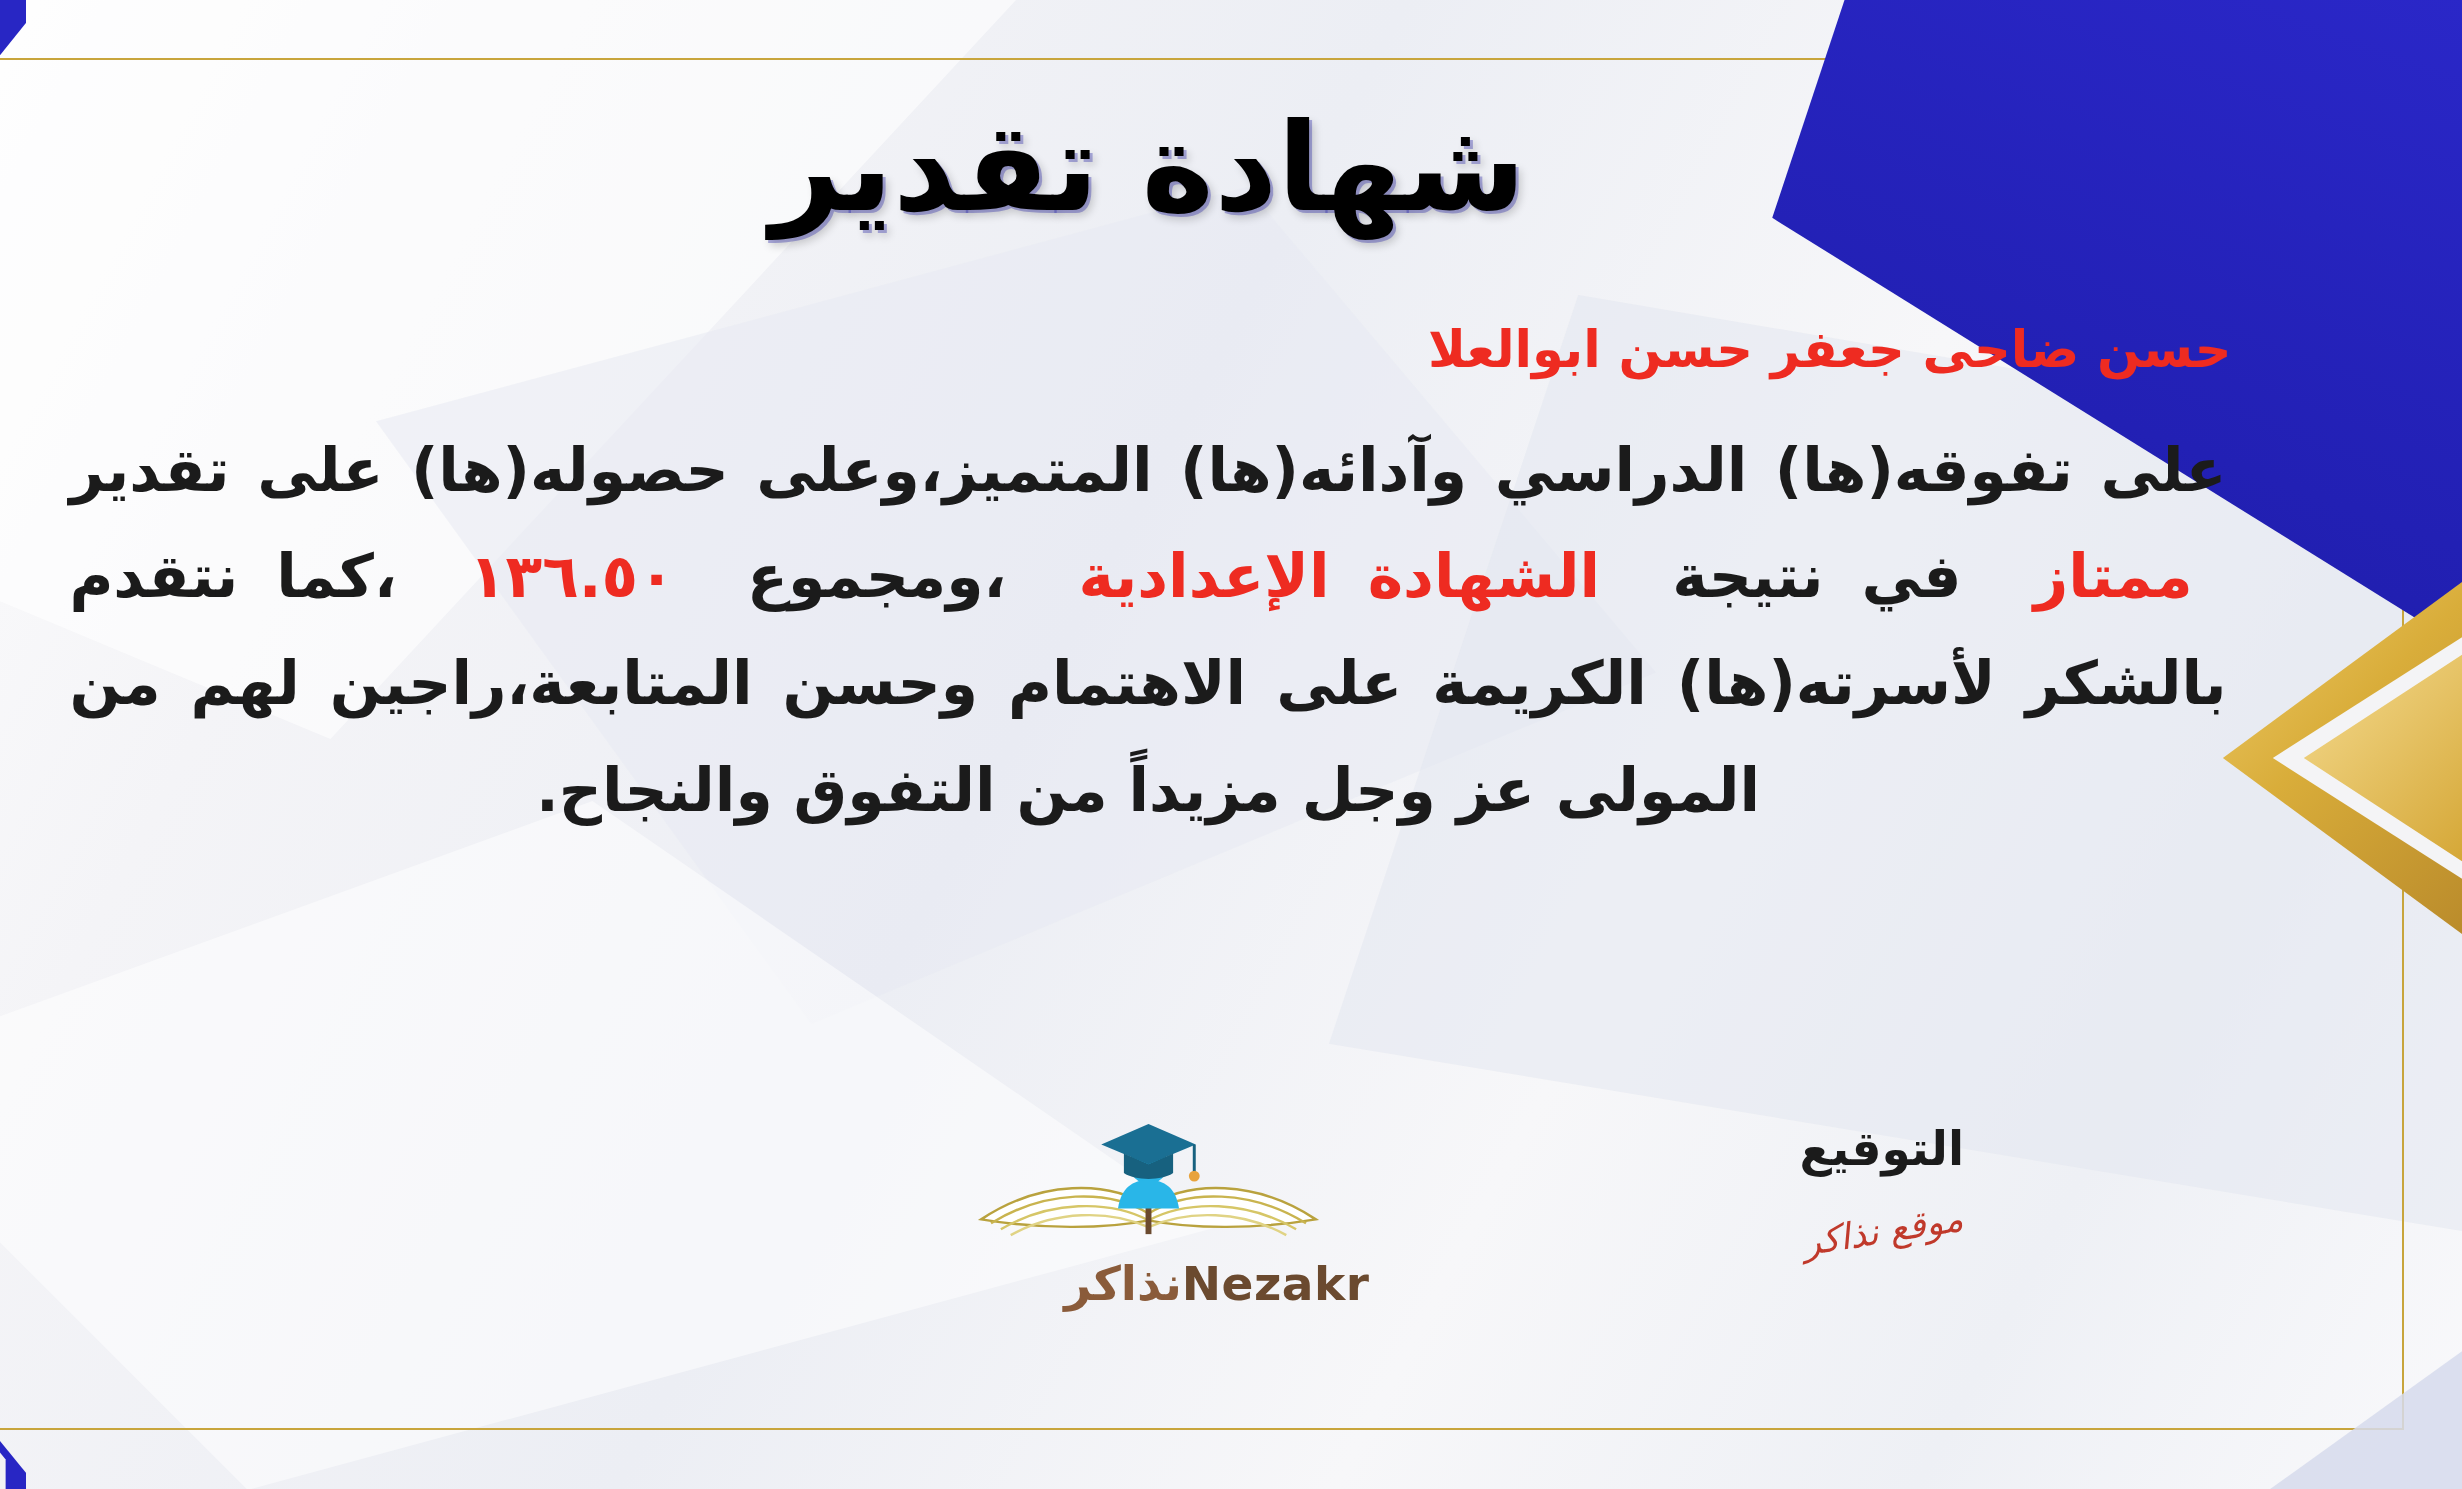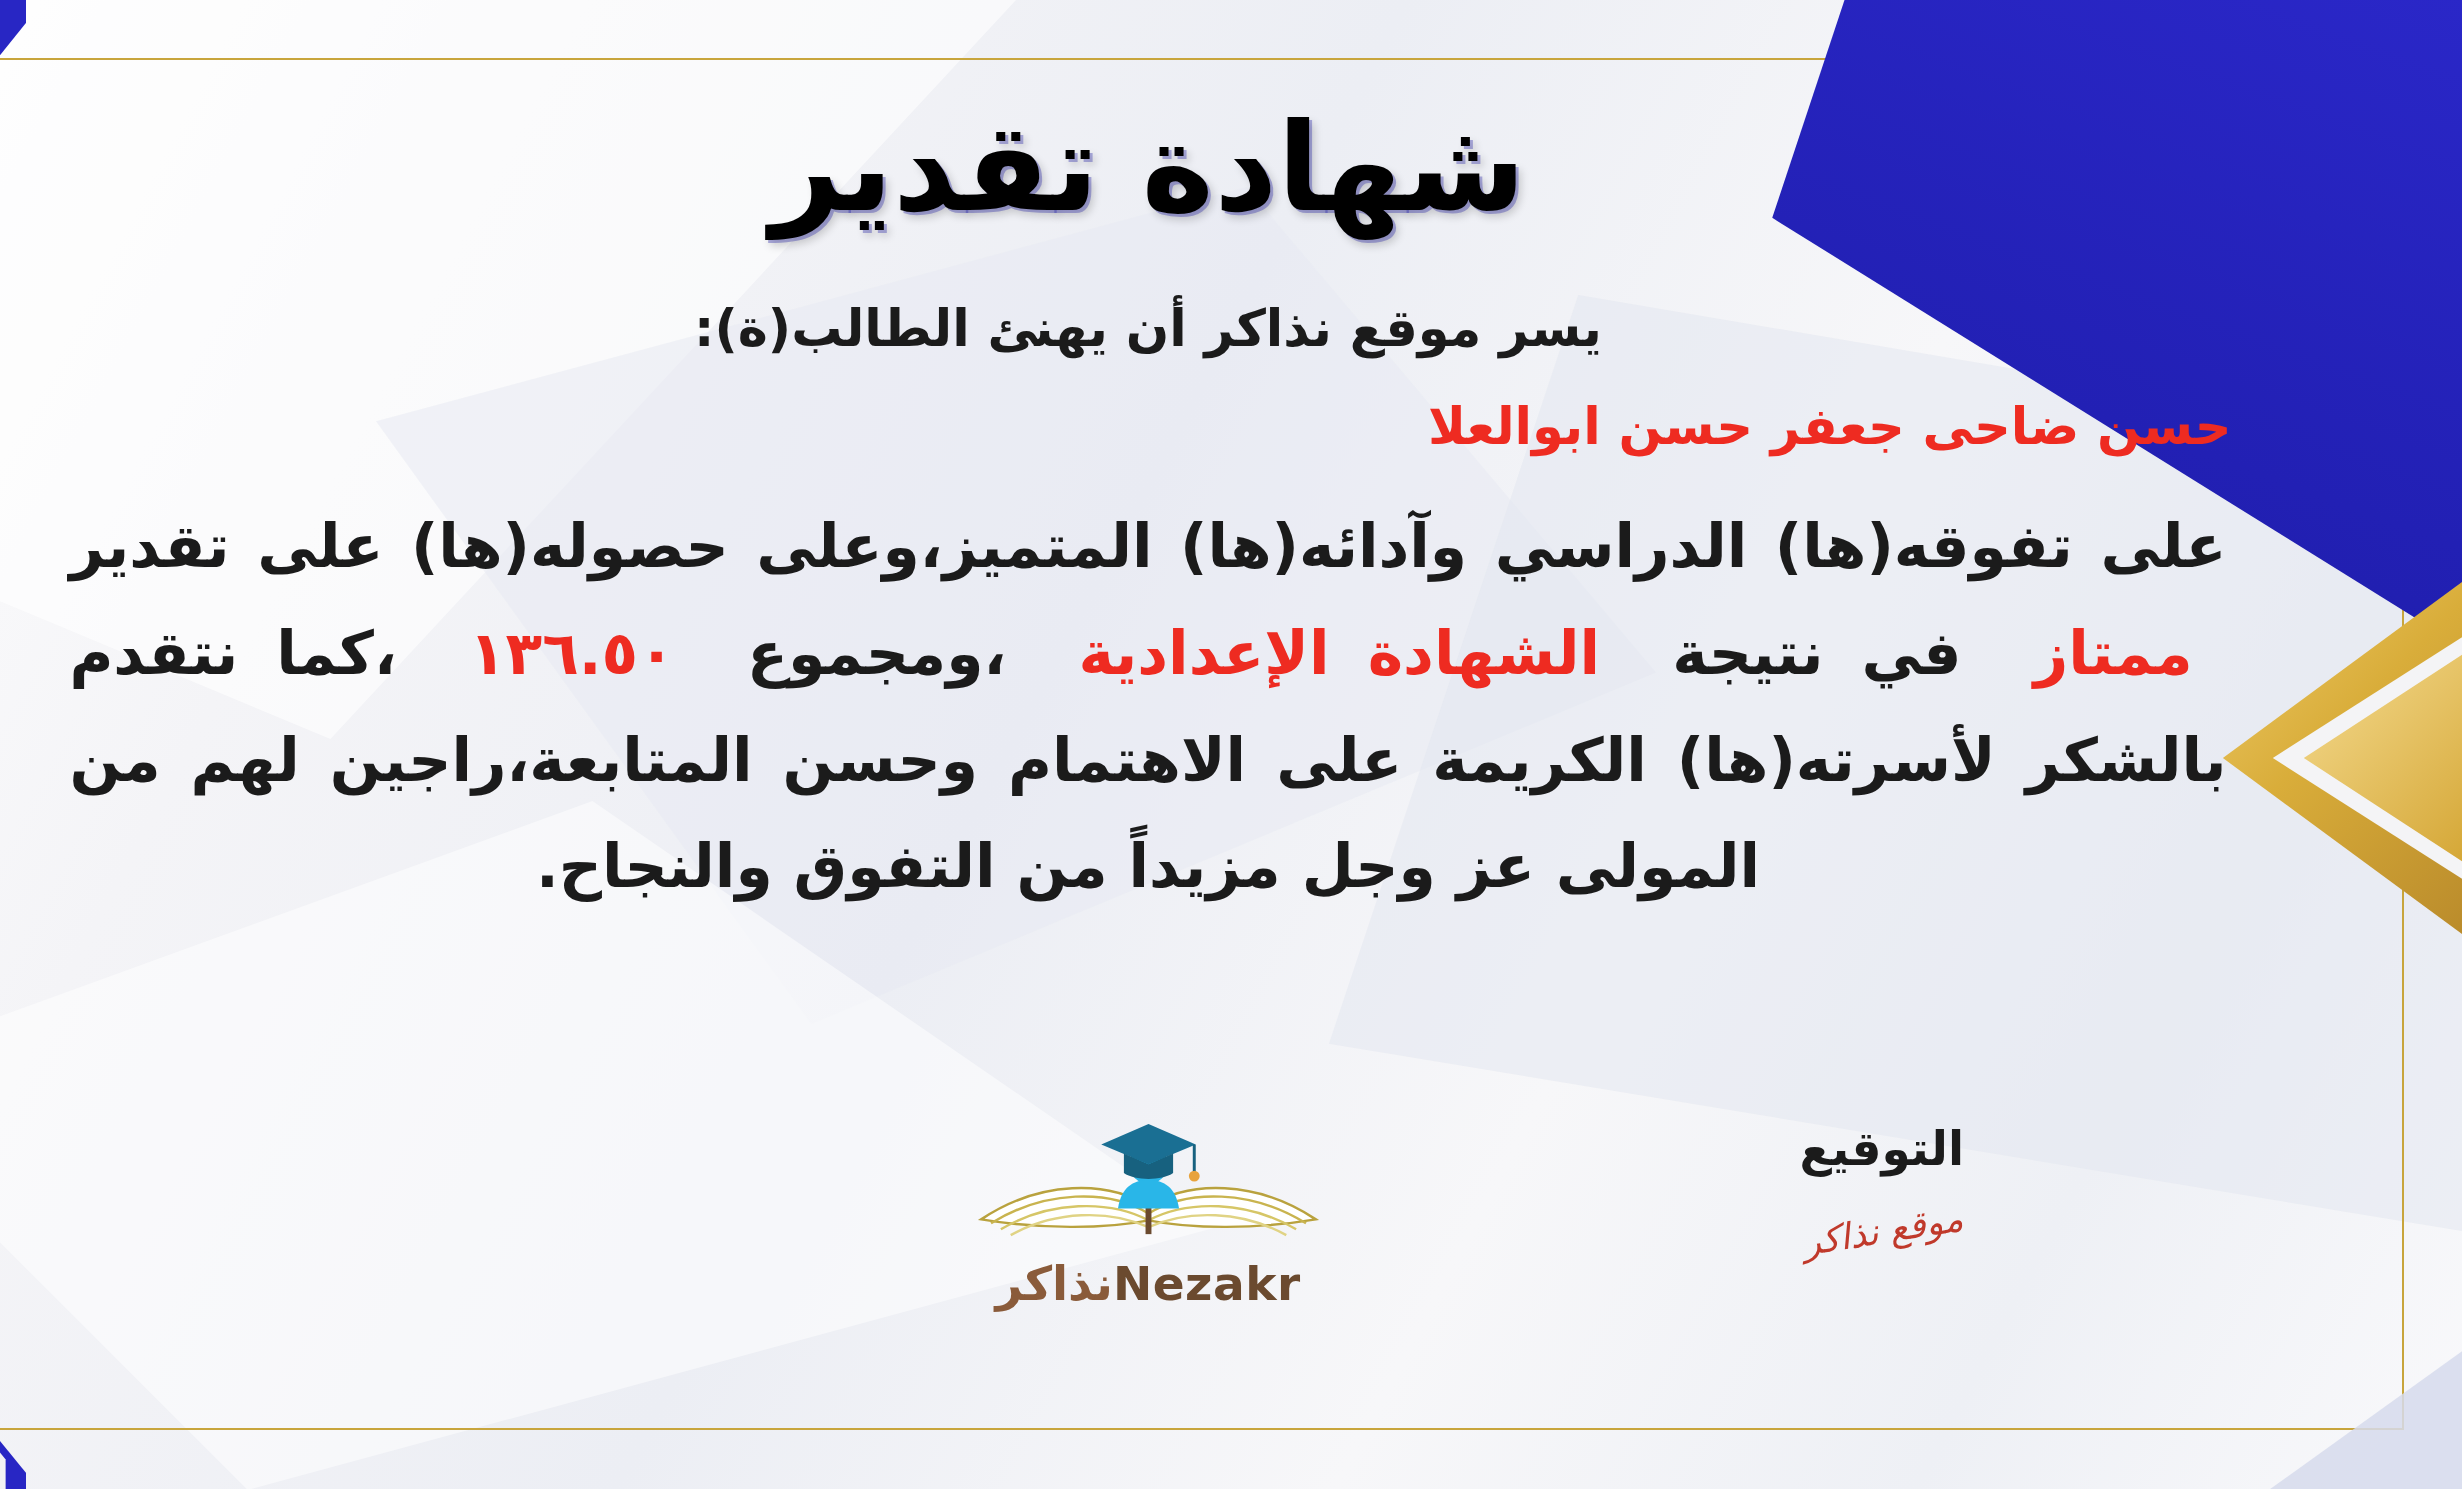--- a/index.html
+++ b/index.html
@@ -258,21 +258,20 @@
     transform: rotate(-9deg);
     display: inline-block;
   }
 
   .logo-area {
     position: absolute;
     left: 50%;
     transform: translateX(-50%);
     top: 4.9px;
     width: 443px;
-    text-align: center;
   }
   .logo-mark {
     width: 374px;
     height: 148px;
     margin: 0 auto;
     display: block;
   }
   .logo-text {
     margin-top: 2px;
     font-size: 47px;
@@ -324,21 +323,20 @@
   <div class="corner corner-br">
     <div class="br1"></div>
   </div>
 
   <div class="content">
 
     <div class="title">شهادة تقدير</div>
 
     <div class="body-block">
 
-      <div class="line-intro">يسر موقع نذاكر أن يهنئ الطالب(ة):</div>
 
       <div class="student-name">حسن ضاحى جعفر حسن ابوالعلا</div>
 
       <div class="paragraph">
         <span>على تفوقه(ها) الدراسي وآدائه(ها) المتميز،وعلى حصوله(ها) على تقدير</span>
         <span class="hl gap-r gap-l">ممتاز</span>
         <span>في نتيجة</span>
         <span class="hl gap-r gap-l">الشهادة الإعدادية</span>
         <span>،ومجموع</span>
         <span class="hl gap-r gap-l">١٣٦.٥٠</span>

